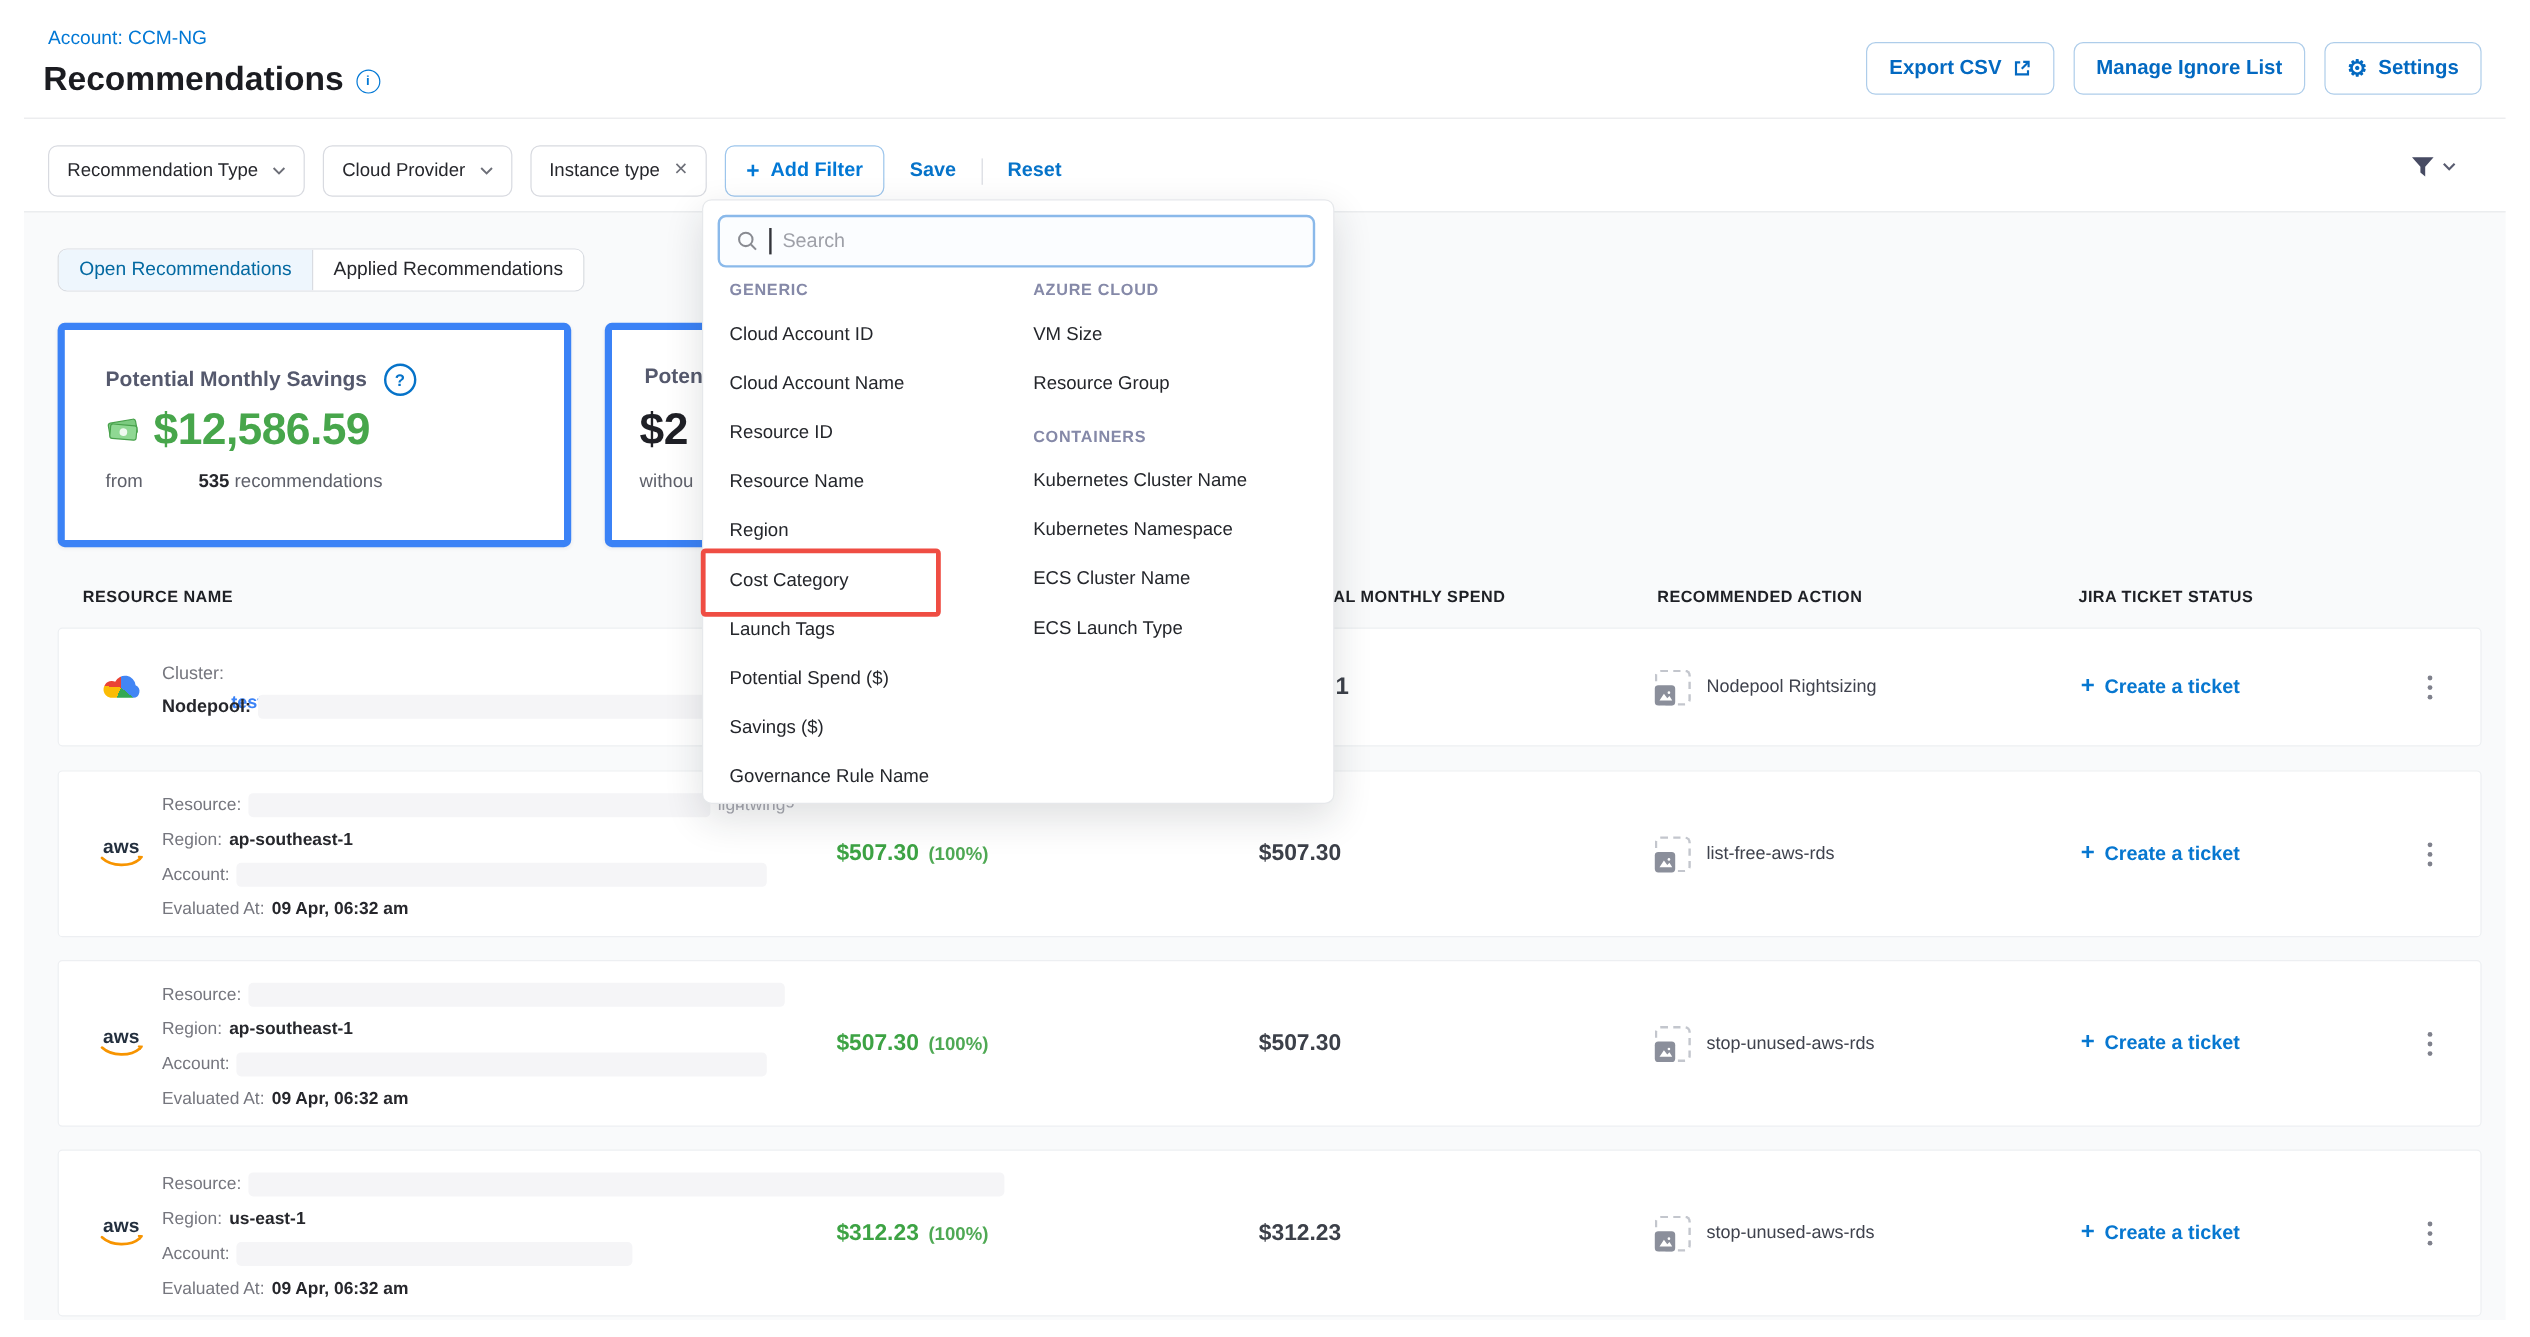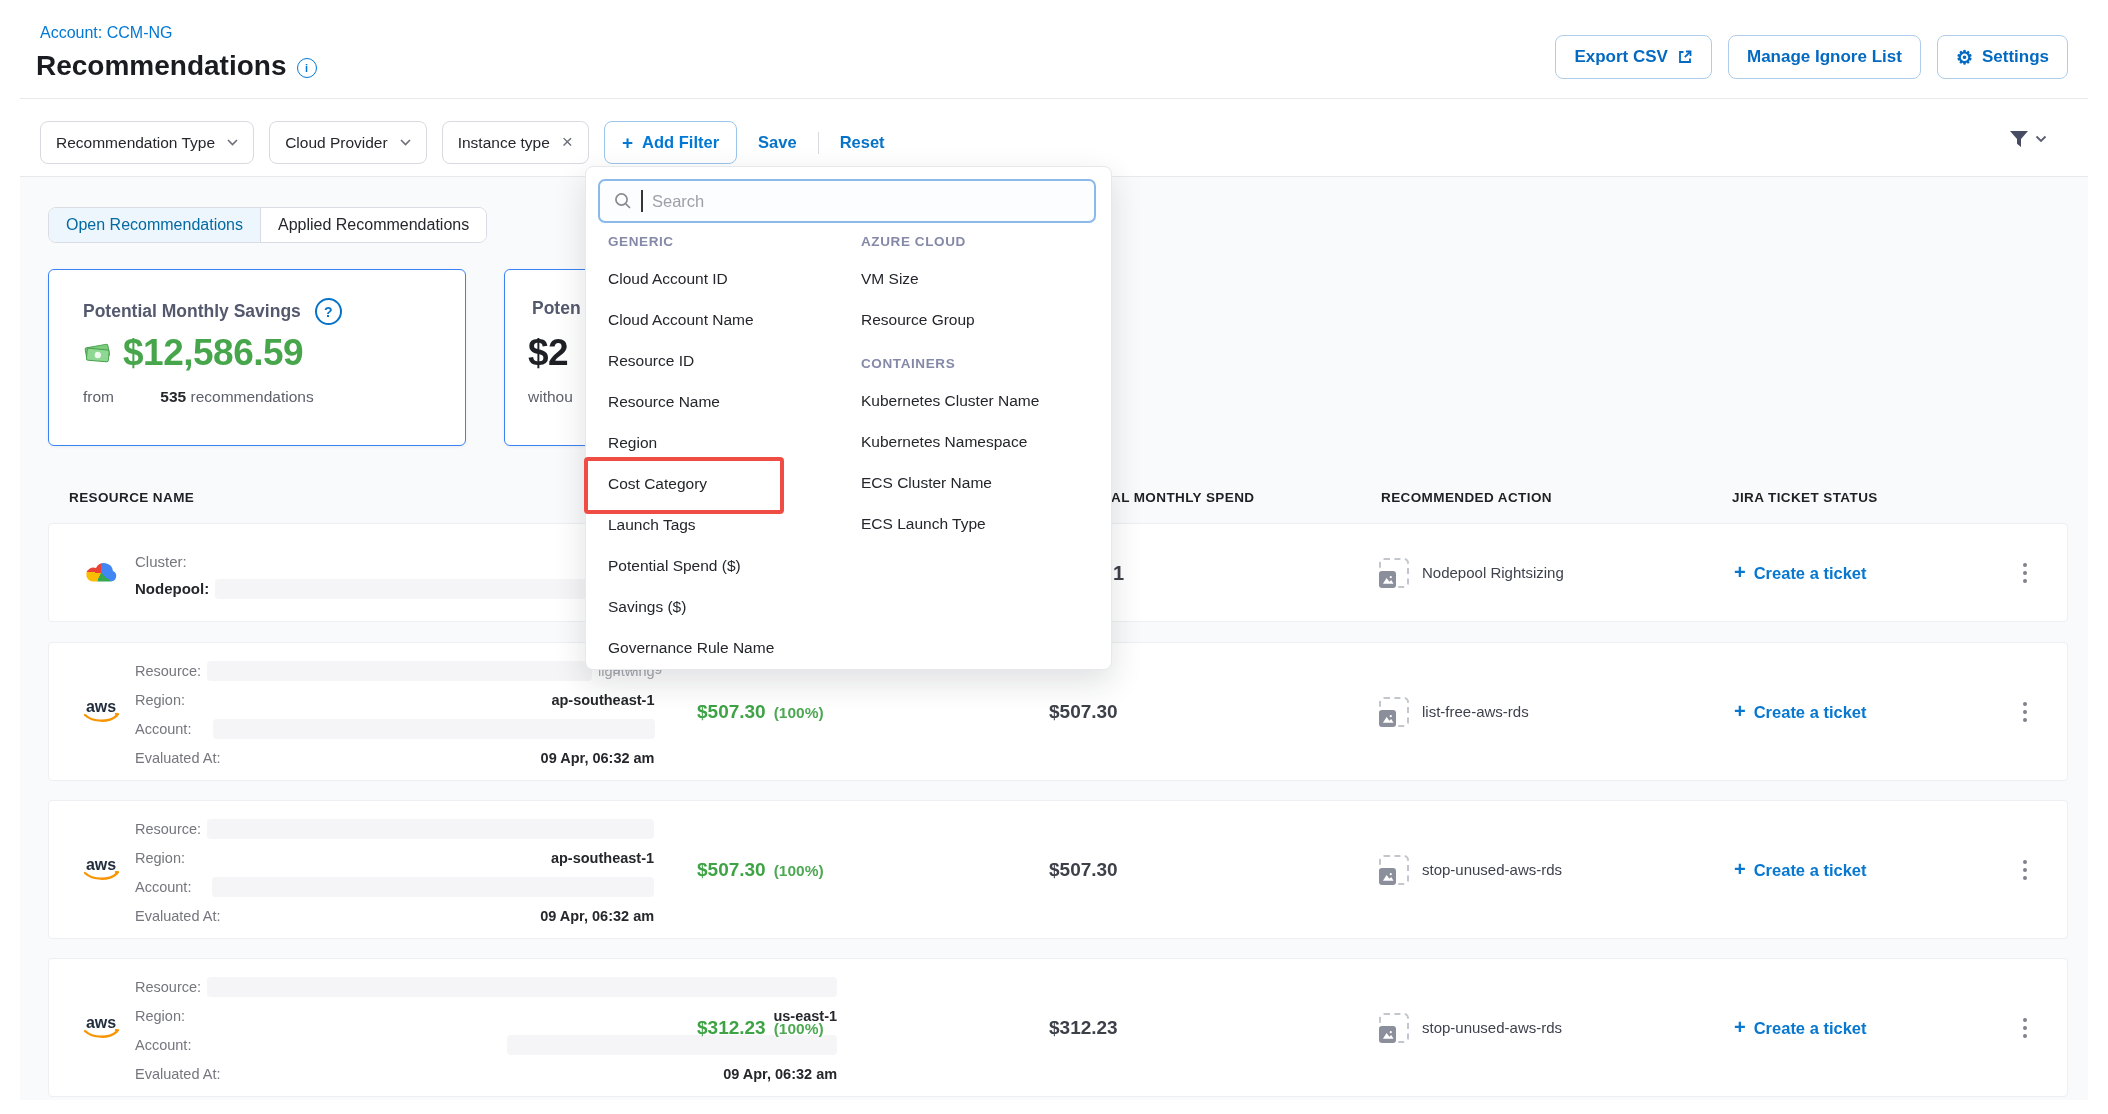--- a/index.html
+++ b/index.html
@@ -35,21 +35,21 @@
   .vsep{width:1px;height:22px;background:#d8dae0;}
   .funnel-wrap{left:2008px;top:128px;display:flex;align-items:center;gap:5px;cursor:pointer;}
 
   
   .tabs{left:48px;top:207px;display:flex;border:1px solid #d9dce2;border-radius:8px;overflow:hidden;background:#fff;}
   .tab{height:34px;display:flex;align-items:center;padding:0 17px;font-size:16px;color:#26272c;cursor:pointer;background:#fff;}
   .tab + .tab{border-left:1px solid #d9dce2;}
   .tab.active{color:#0369a1;font-weight:normal;background:#eef6fd;}
 
   
-  .card{position:absolute;width:416px;height:175px;background:#fff;border:1px solid #3b82f6;border-radius:6px;
+  .card{position:absolute;width:416px;height:175px;background:#fff;border:6px solid #3b82f6;border-radius:6px;
         box-shadow:0 1px 3px rgba(40,41,61,.06);}
   .card1{left:48px;top:269px;}
   .card2{left:504px;top:269px;overflow:hidden;}
   .card-title-row{position:absolute;left:34px;top:28px;display:flex;align-items:center;gap:14px;}
   .card-title{font-size:17.5px;font-weight:bold;color:#55596d;}
   .help-icon{width:23px;height:23px;border:2px solid #0673c9;border-radius:50%;color:#0673c9;font-weight:bold;
              font-size:14px;display:flex;align-items:center;justify-content:center;cursor:pointer;}
   .card-value-row{position:absolute;left:34px;top:62px;display:flex;align-items:center;gap:10px;}
   .card-value{font-size:37px;font-weight:bold;color:#47a64b;letter-spacing:-.5px;}
   .card-value.dark{color:#1f2026;}
@@ -57,21 +57,21 @@
   .card-sub b{color:#26272c;margin-left:42px;}
 
   
   .th{position:absolute;top:490px;font-size:13.5px;font-weight:bold;color:#1e2025;letter-spacing:.4px;white-space:nowrap;}
   .th0{left:69px}.th1{left:1111px}.th2{left:1381px}.th3{left:1732px}
   .row{position:absolute;left:48px;width:2018px;background:#fff;border:1px solid #edeff2;border-radius:4px;}
   .r0{top:523px;height:97px}.r1{top:642px;height:137px}.r2{top:800px;height:137px}.r3{top:958px;height:137px}
   .prov{position:absolute;left:31px;top:50%;transform:translateY(-50%);width:42px;display:flex;flex-direction:column;align-items:center;}
   .lines{position:absolute;left:86px;top:13px;}
   .r0 .lines{top:24px;}
-  .line{height:29px;display:flex;align-items:center;gap:6px;font-size:14.5px;white-space:nowrap;justify-content:space-between;}
+  .line{height:29px;display:flex;align-items:center;gap:6px;font-size:14.5px;white-space:nowrap;}
   .r0 .line{height:27px;font-size:15px;}
   .lbl{color:#75767e;}
   .lbl.strong{color:#26272c;font-weight:bold;}
   .val{color:#26272c;font-weight:600;}
   .res-link{color:#3b82f6;font-weight:700;font-size:15px;cursor:pointer;margin-top:48px;}
   .redact{height:20px;border-radius:4px;background:#f5f5f7;}
   .tail{color:#a7a8b0;}
   .cell{position:absolute;top:50%;transform:translateY(-50%);white-space:nowrap;}
   .c-savings{left:648px;}
   .sav{color:#3da344;font-weight:bold;font-size:19px;}

